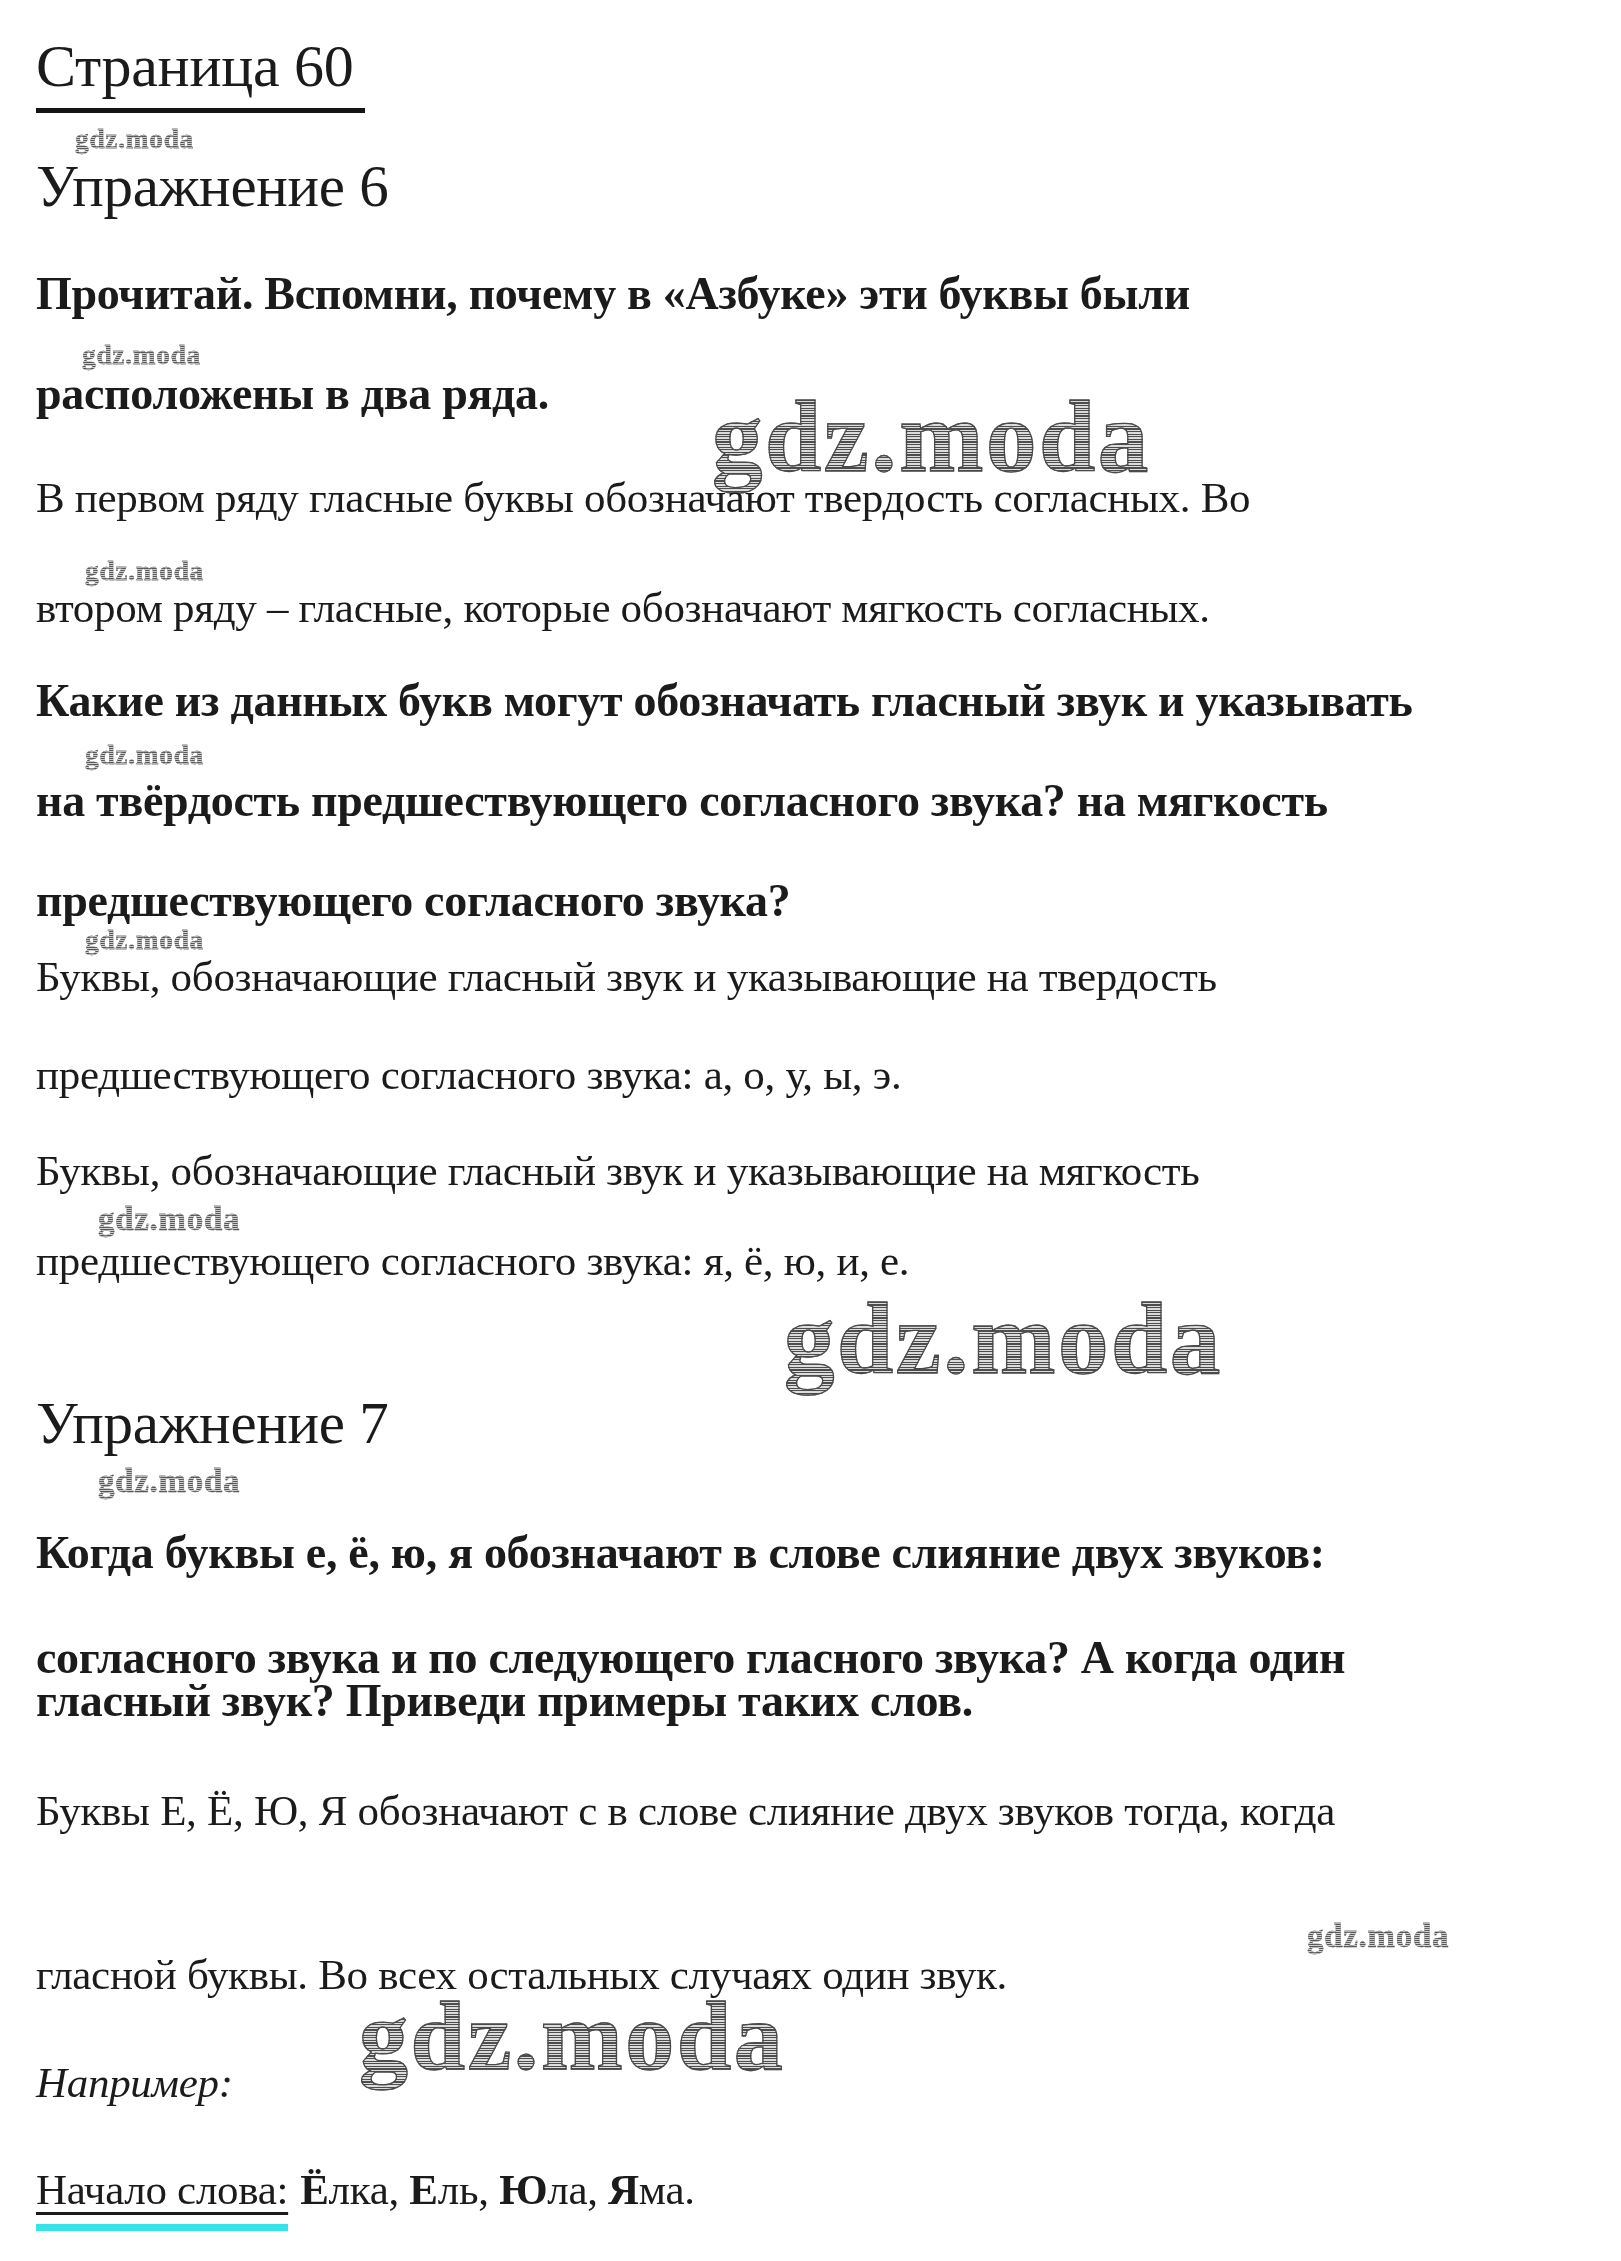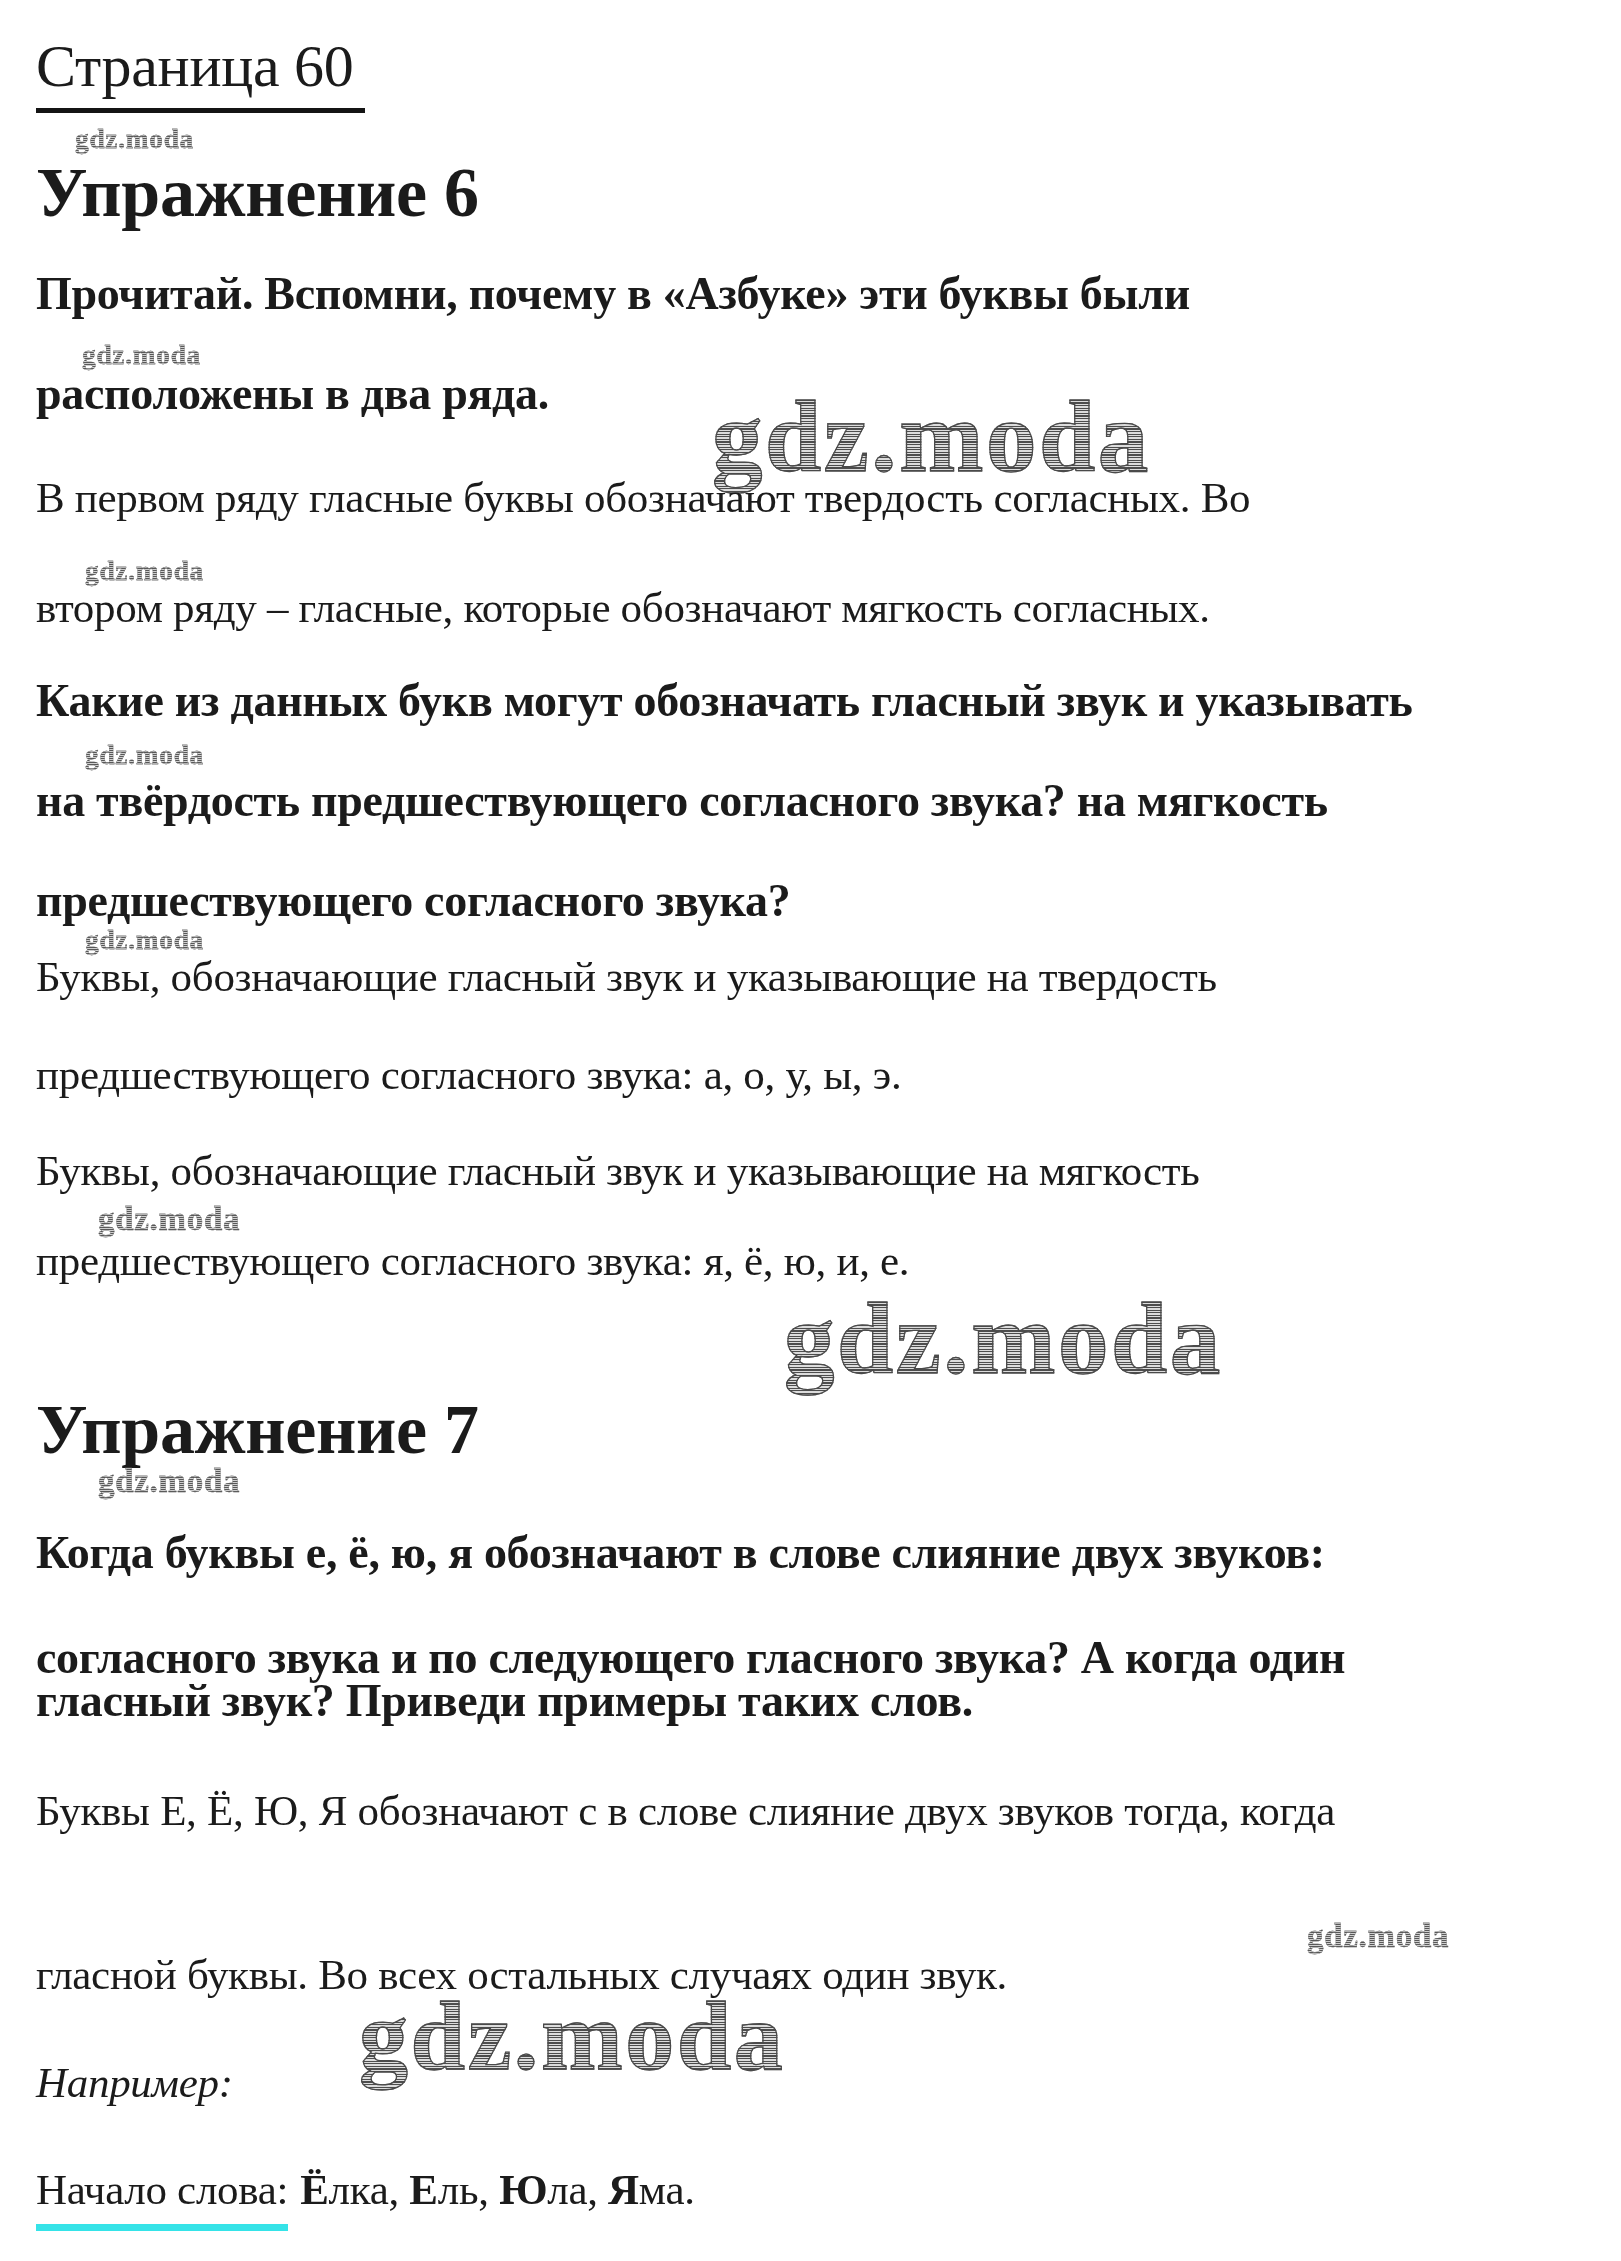--- a/index.html
+++ b/index.html
@@ -25,37 +25,38 @@
   }
   .title {
     font-size: 60px;
     font-weight: 400;
     display: inline-block;
     border-bottom: 5.2px solid #141414;
     padding-bottom: 9px;
     padding-right: 11.8px;
   }
   .heading {
-    font-size: 70px;
-    font-weight: 700;
+    font-size: 59px;
+    font-weight: 400;
   }
   .bold-line {
     font-size: 46px;
     font-weight: 700;
   }
   .body-line {
     font-size: 43px;
     font-weight: 400;
   }
   .italic-line {
     font-size: 43px;
     font-style: italic;
     font-weight: 400;
   }
   .label-underline {
+    text-decoration: underline;
     text-decoration-thickness: 2.6px;
     text-underline-offset: 7.8px;
     border-bottom: 7.2px solid #35e3e8;
     padding-bottom: 10.5px;
     margin-right: 0.28em;
   }
   .wm {
     position: absolute;
     font-family: Liberation Serif, serif;
     font-weight: 700;

